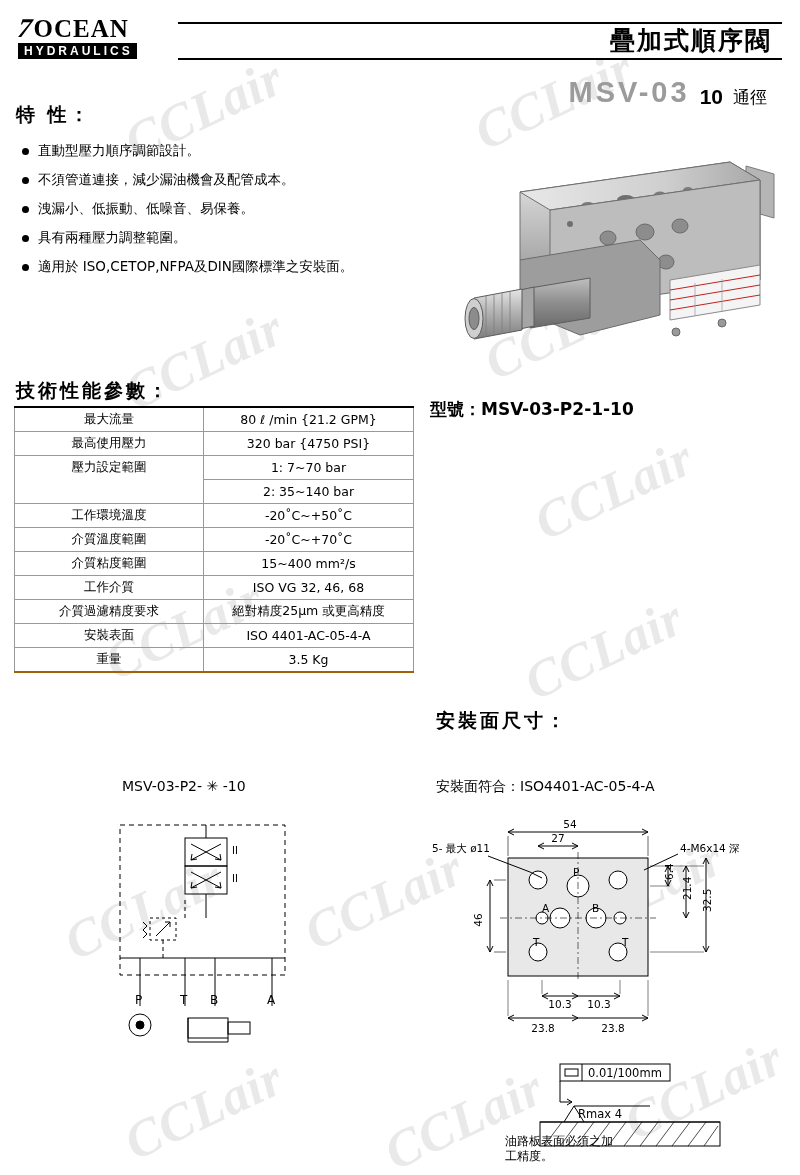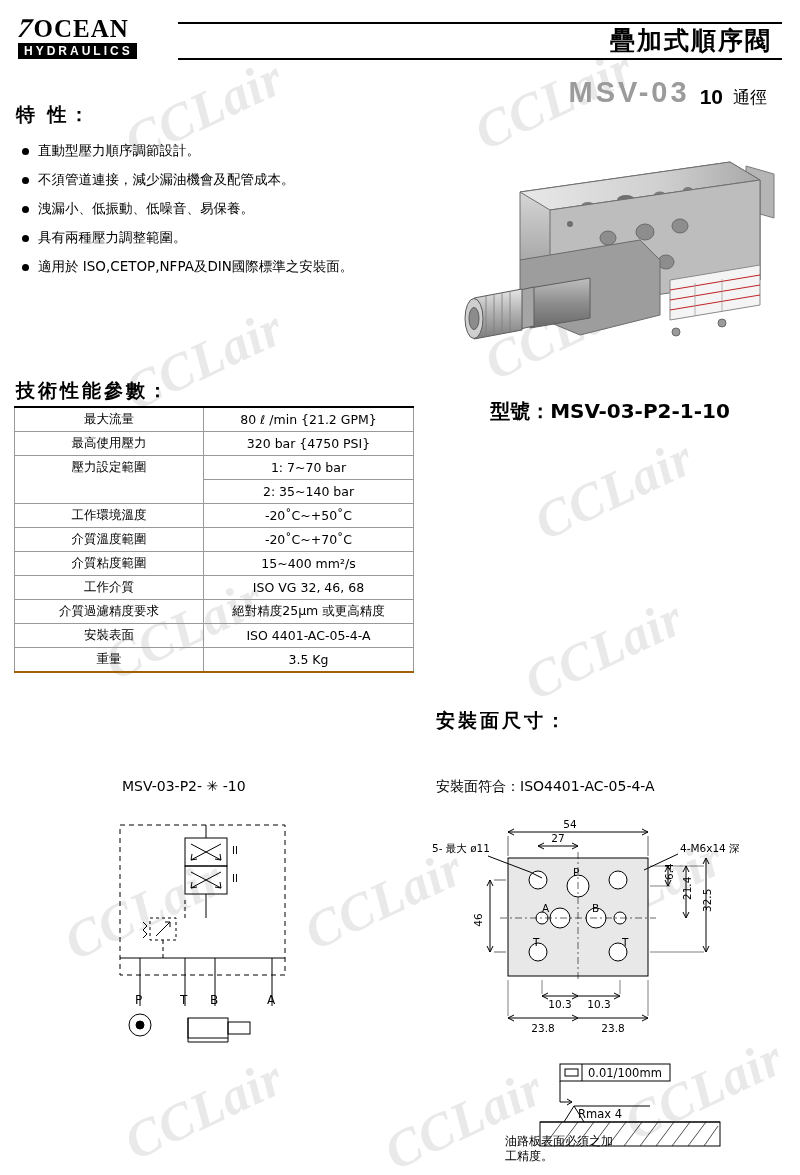--- a/index.html
+++ b/index.html
@@ -104,21 +104,21 @@
   }
   .spec-table tr:first-child td{border-top:2px solid #000;}
   .spec-table tr:last-child td{border-bottom:2px solid #a16207;}
   .spec-table td.k{width:150px;text-align:center;}
   .spec-table td.v{text-align:center;}
 
   
   .photo-wrap{position:absolute;left:430px;top:140px;width:360px;height:240px;}
   .model-name{
     position:absolute;left:430px;top:398px;width:360px;
-    text-align:center;font-size:20px;font-weight:bold;
+    text-align:left;font-size:17px;font-weight:bold;
     font-family:"DejaVu Sans",sans-serif;
   }
 
   
   #hyd-title{position:absolute;left:16px;top:708px;}
   #mount-title{position:absolute;left:436px;top:708px;}
   .sub-label{
     font-size:14px;font-family:"DejaVu Sans",sans-serif;
   }
   #hyd-sub{position:absolute;left:122px;top:778px;}

